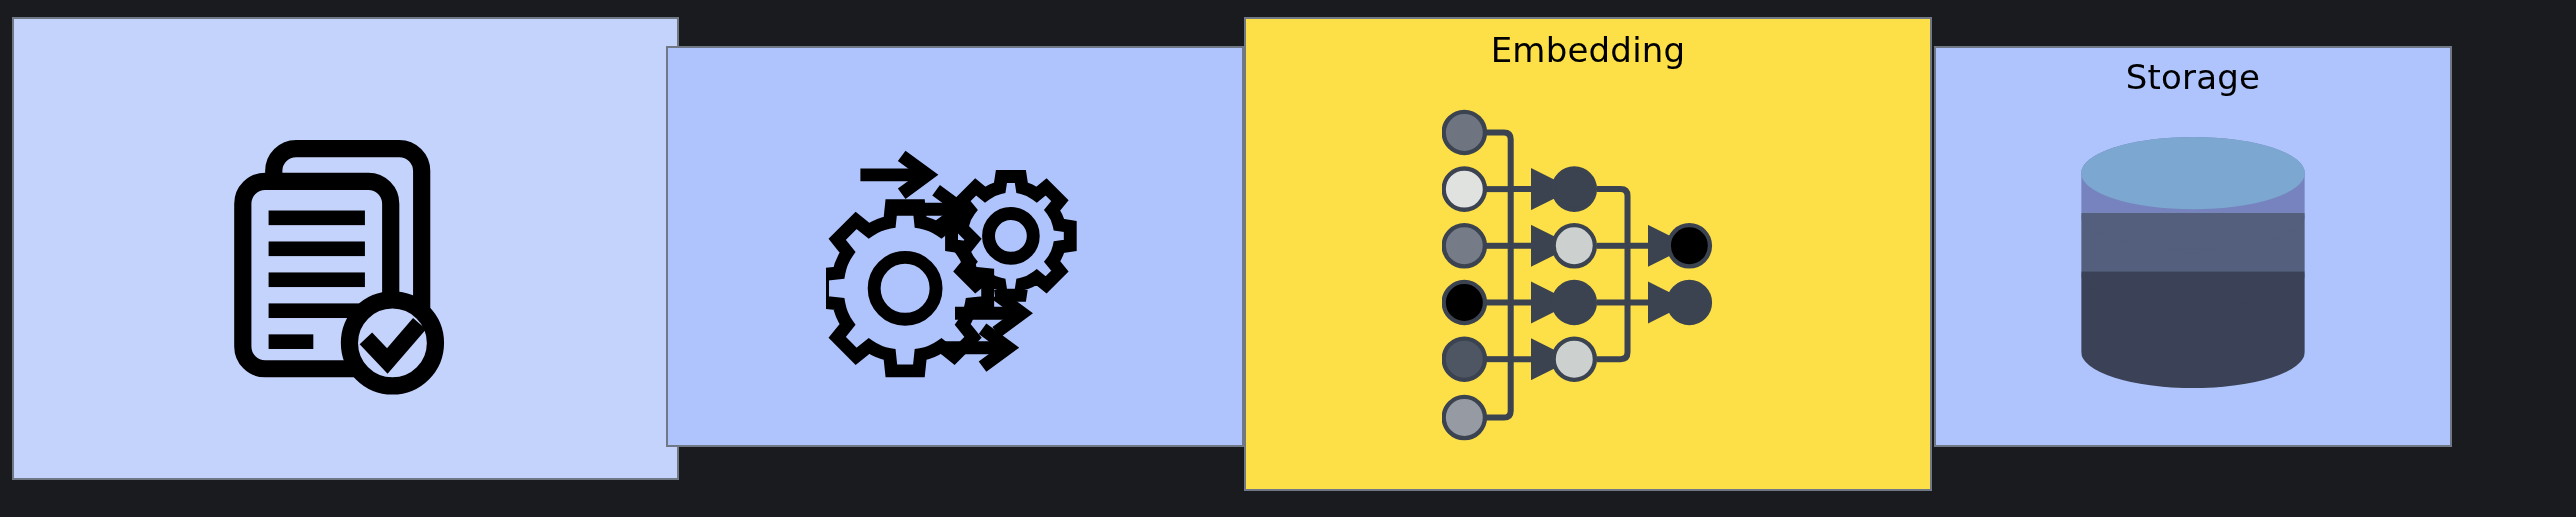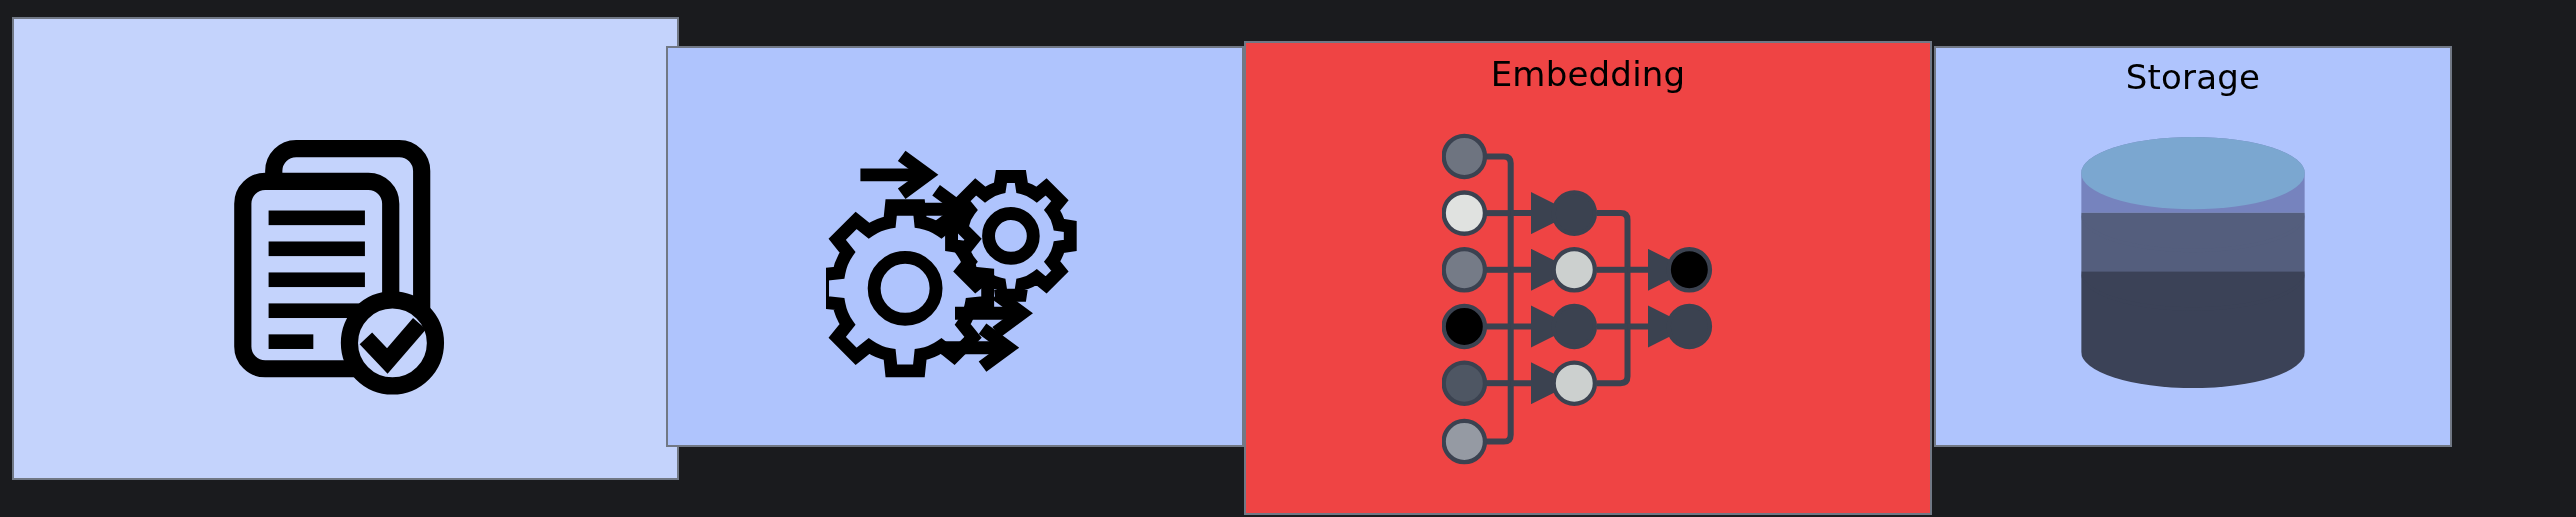--- a/index.html
+++ b/index.html
@@ -39,21 +39,21 @@
 
   
   #stage-validation{left:12px;top:17px;width:667px;height:463px;background:#c4d3fc;}
   #stage-validation .stage-title{top:13.8px;}
   #stage-validation .stage-art{top:40px;}
 
   #stage-preprocessing{left:666px;top:46px;width:578px;height:401px;background:#afc4fd;}
   #stage-preprocessing .stage-title{top:12px;}
   #stage-preprocessing .stage-art{top:38px;}
 
-  #stage-embedding{left:1244px;top:17px;width:688px;height:474px;background:#ef4444;margin-top:24px;}
+  #stage-embedding{left:1244px;top:17px;width:688px;height:474px;background:#fde047;}
   #stage-embedding .stage-title{top:13.8px;}
   #stage-embedding .stage-art{top:41px;}
 
   #stage-storage{left:1934px;top:46px;width:518px;height:401px;background:#afc4fd;}
   #stage-storage .stage-title{top:12px;}
   #stage-storage .stage-art{top:38px;}
 </style>
 </head>
 <body>
 

